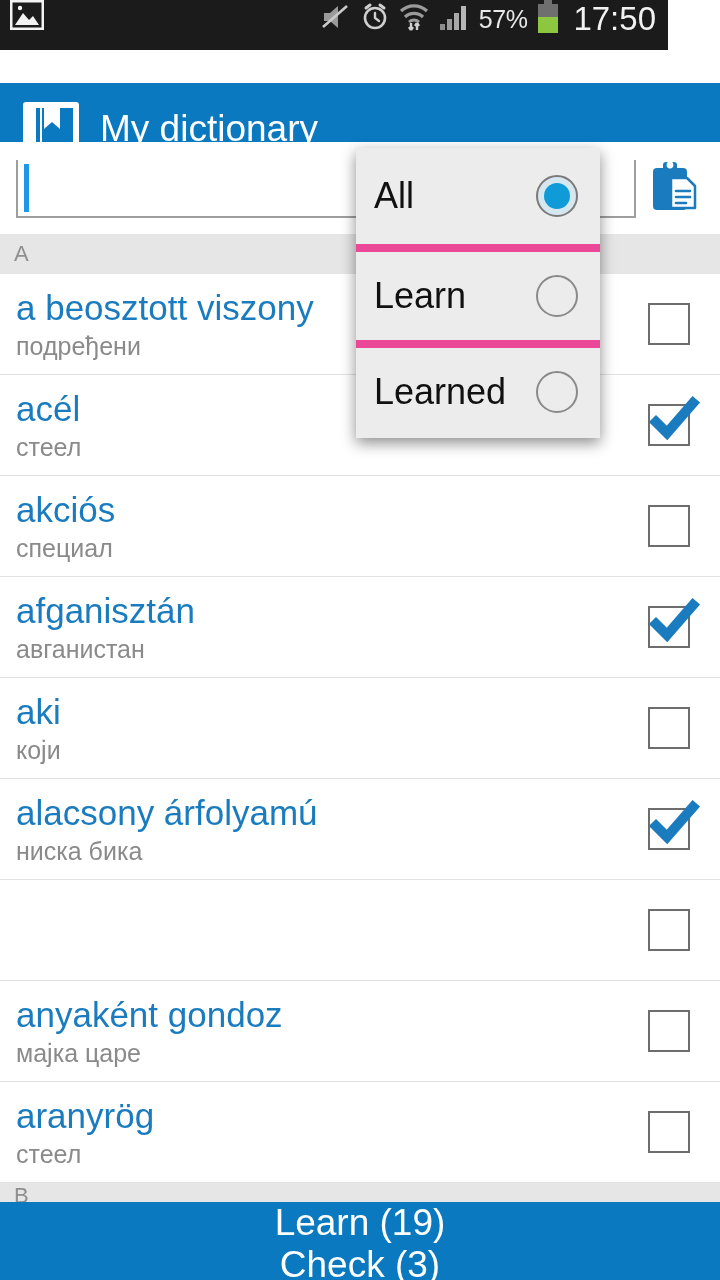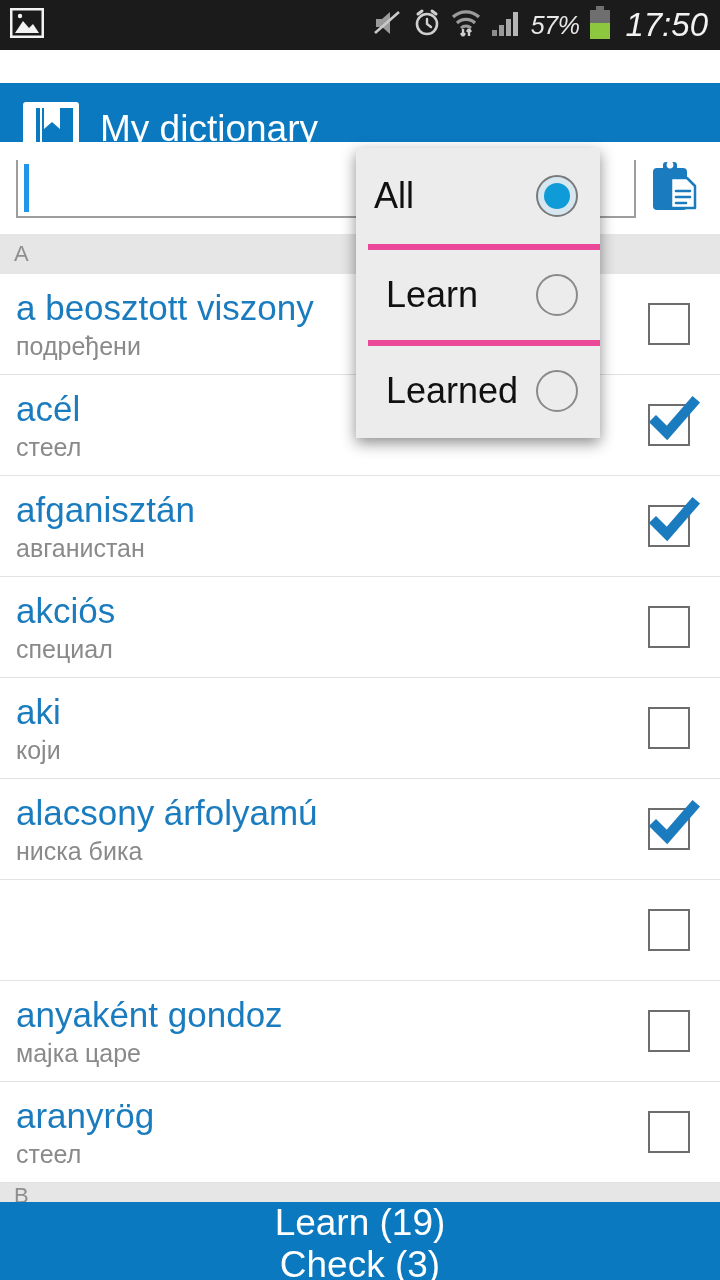--- a/index.html
+++ b/index.html
@@ -6,22 +6,22 @@
   html,body {
     width:720px; height:1280px;
     background:#ffffff;
     font-family:"Liberation Sans","DejaVu Sans",sans-serif;
     overflow:hidden;
   }
   #screen { position:relative; width:720px; height:1280px; overflow:hidden; background:#fff; }
 
   
   .statusbar {
-    position:absolute; top:0; left:0; width:720px; height:50px;
-    background:#1b1b1b; display:flex; align-items:center;font-style:italic;
+    position:absolute; top:0; left:0; width:668px; height:50px;
+    background:#1b1b1b; display:flex; align-items:flex-start;
   }
   .sb-left { padding-left:10px; display:flex; align-items:center; }
   .sb-right { margin-left:auto; display:flex; align-items:center; padding-right:12px; gap:9px; }
   .sb-icon { display:block; }
   .sb-batt-pct {
     color:#e8e8e8; font-size:25px; letter-spacing:-0.5px;
     font-family:"Liberation Sans",sans-serif;
   }
   .sb-clock {
     color:#f2f2f2; font-size:33px; letter-spacing:0px; margin-left:4px;
@@ -125,21 +125,21 @@
   .dropdown {
     position:absolute; left:356px; top:148px; width:244px; height:290px;
     background:#ececec;
     box-shadow:0 5px 14px rgba(0,0,0,0.45);
     z-index:50;
   }
   .dd-item {
     position:relative; height:96px; display:flex; align-items:center;
     padding-left:18px; cursor:pointer;
   }
-  .dd-item + .dd-item { border-top:6px solid #ec4899;margin-left:12px; }
+  .dd-item + .dd-item { border-top:8px solid #ec4899; }
   .dd-label {
     color:#111111; font-size:36px; font-family:"Liberation Sans",sans-serif;
   }
   .dd-radio {
     position:absolute; right:22px; top:50%; margin-top:-21px;
     width:42px; height:42px; border-radius:50%;
     border:2px solid #8a8a8a; background:transparent;
   }
   .dd-radio.sel {
     border:2px solid #7a7a7a;
@@ -280,35 +280,35 @@
             <div class="row-trans">стеел</div>
           </div>
           <div class="cbox checked">
             <svg class="tick" viewBox="0 0 56 56">
               <path d="M10 30 L21 41 L47 11" fill="none" stroke="#1a7cbe" stroke-width="10" stroke-linecap="square" stroke-linejoin="miter"></path>
             </svg>
           </div>
         </div>
         <div class="row">
           <div class="row-texts">
+            <div class="row-word">akciós</div>
+            <div class="row-trans">специал</div>
+          </div>
+          <div class="cbox"></div>
+        </div>
+        <div class="row">
+          <div class="row-texts">
             <div class="row-word">afganisztán</div>
             <div class="row-trans">авганистан</div>
           </div>
           <div class="cbox checked">
             <svg class="tick" viewBox="0 0 56 56">
               <path d="M10 30 L21 41 L47 11" fill="none" stroke="#1a7cbe" stroke-width="10" stroke-linecap="square" stroke-linejoin="miter"></path>
             </svg>
           </div>
-        </div>
-        <div class="row">
-          <div class="row-texts">
-            <div class="row-word">akciós</div>
-            <div class="row-trans">специал</div>
-          </div>
-          <div class="cbox"></div>
         </div>
         <div class="row">
           <div class="row-texts">
             <div class="row-word">aki</div>
             <div class="row-trans">који</div>
           </div>
           <div class="cbox"></div>
         </div>
         <div class="row">
           <div class="row-texts">

